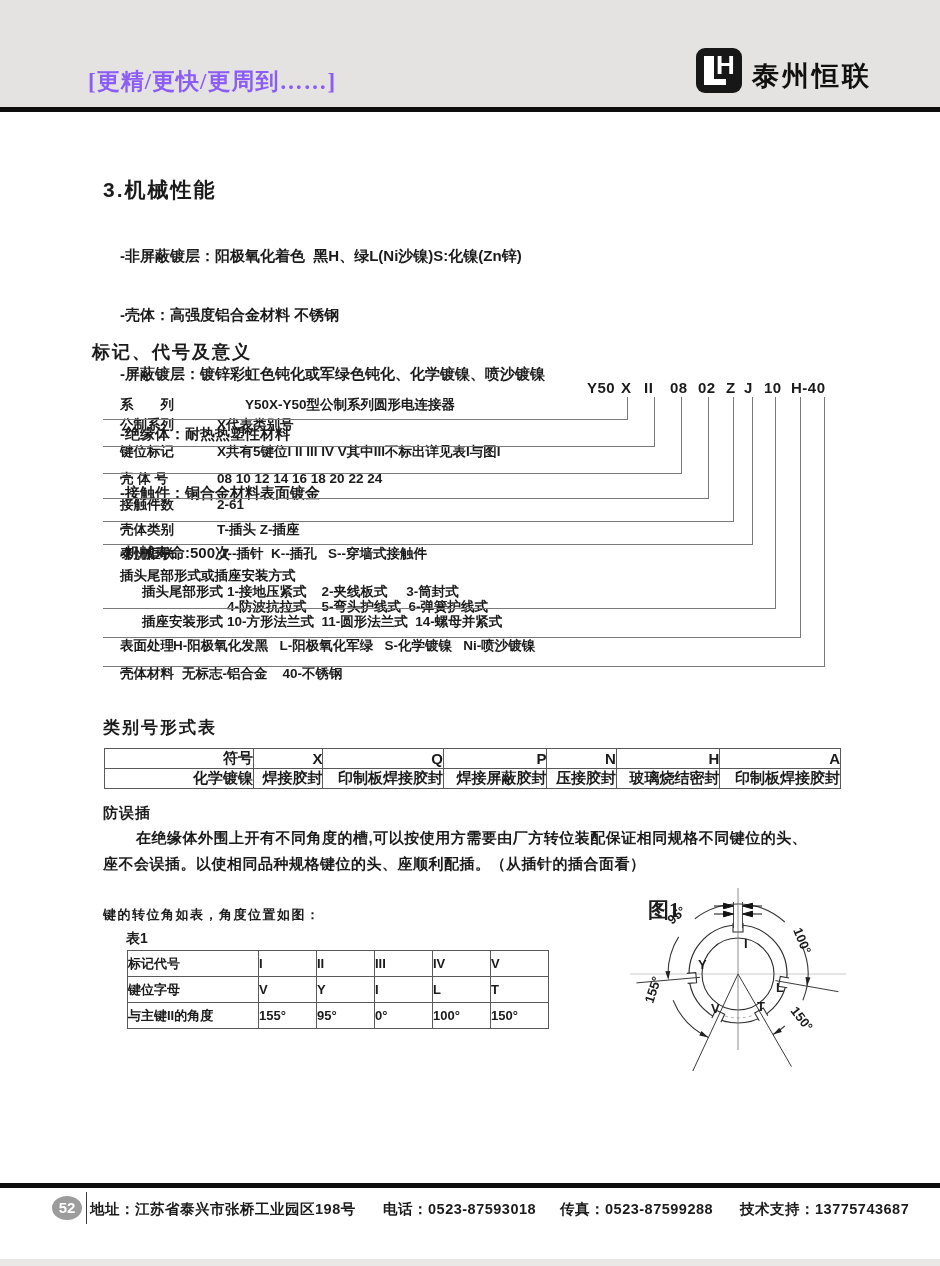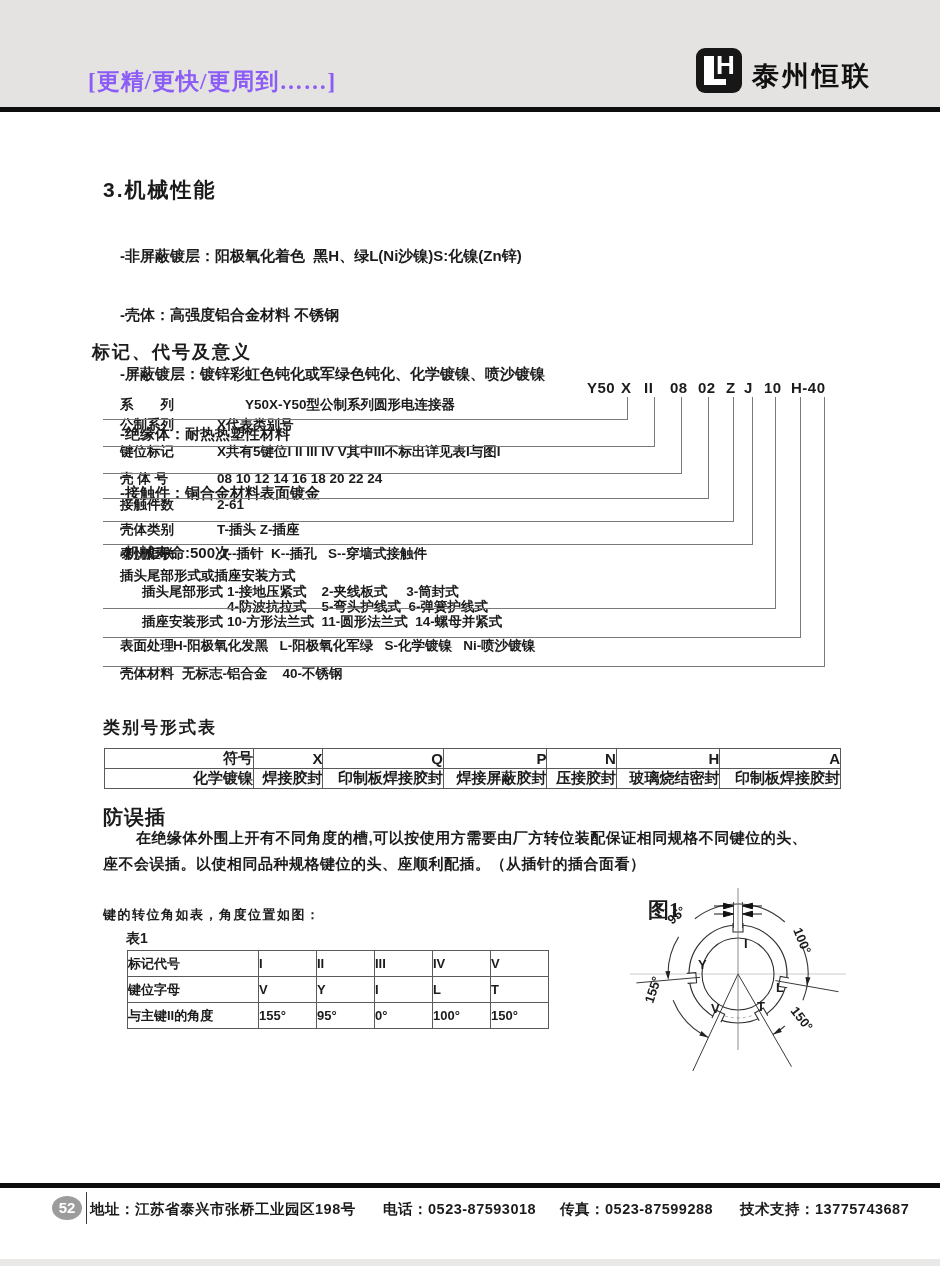--- a/index.html
+++ b/index.html
@@ -24,21 +24,21 @@
   .mrow .lb{display:inline-block;}
   .hline{position:absolute;height:1px;background:#7a7a7a;}
   .riser{position:absolute;width:1px;background:#7a7a7a;}
   .tok{position:absolute;font-size:15px;font-weight:700;letter-spacing:0.5px;white-space:pre;}
   
   .h-cat{left:103px;top:716px;font-size:17px;font-weight:700;letter-spacing:2px;}
   table.cat{position:absolute;left:104px;top:748px;width:737px;border-collapse:collapse;}
   table.cat td{border:1px solid #5a5a5a;height:19px;text-align:right;font-size:15px;font-weight:600;padding:0;}
   table.cat td.c0{width:148px;}
   
-  .h-anti{left:103px;top:804px;font-size:20px;font-weight:700;letter-spacing:1px;}
+  .h-anti{left:103px;top:804px;font-size:15px;font-weight:700;letter-spacing:1px;}
   .anti-p{font-size:15px;font-weight:600;letter-spacing:0.5px;}
   
   .h-key{left:103px;top:906px;font-size:13px;font-weight:700;letter-spacing:1.5px;}
   .tb1{left:126px;top:930px;font-size:14px;font-weight:700;}
   table.keys{position:absolute;left:127px;top:950px;border-collapse:collapse;}
   table.keys td{border:1px solid #5a5a5a;height:25px;text-align:left;font-size:13px;font-weight:600;padding:0;}
   table.keys td.k0{width:130px;}
   table.keys td.kv{width:57px;}
   
   .fig-label{left:648px;top:896px;font-family:"Liberation Serif",serif;font-size:21px;font-weight:600;}

